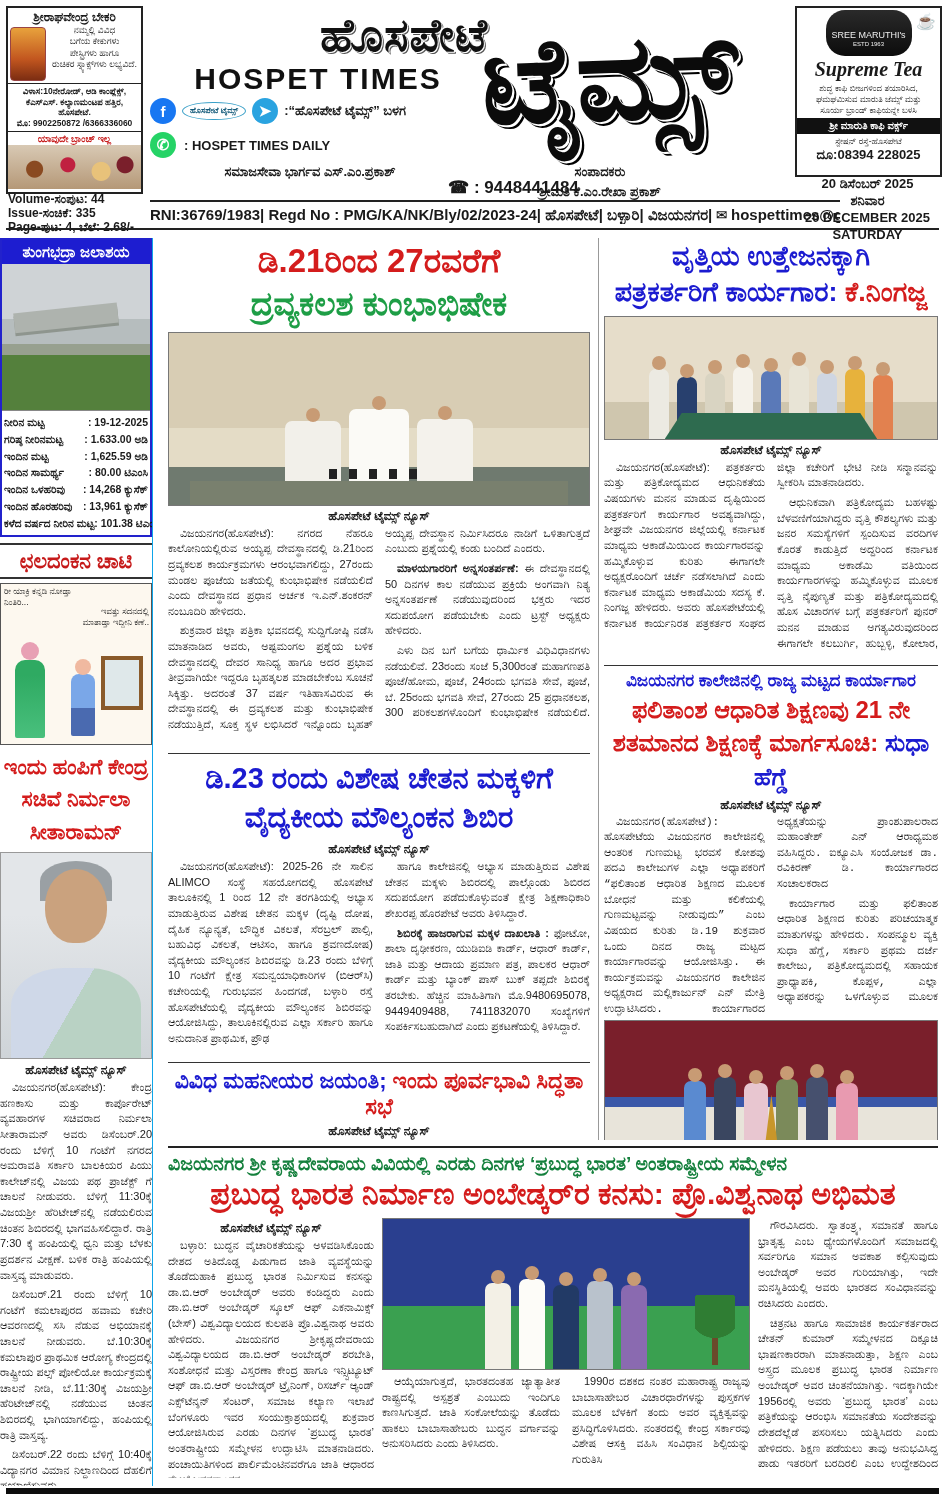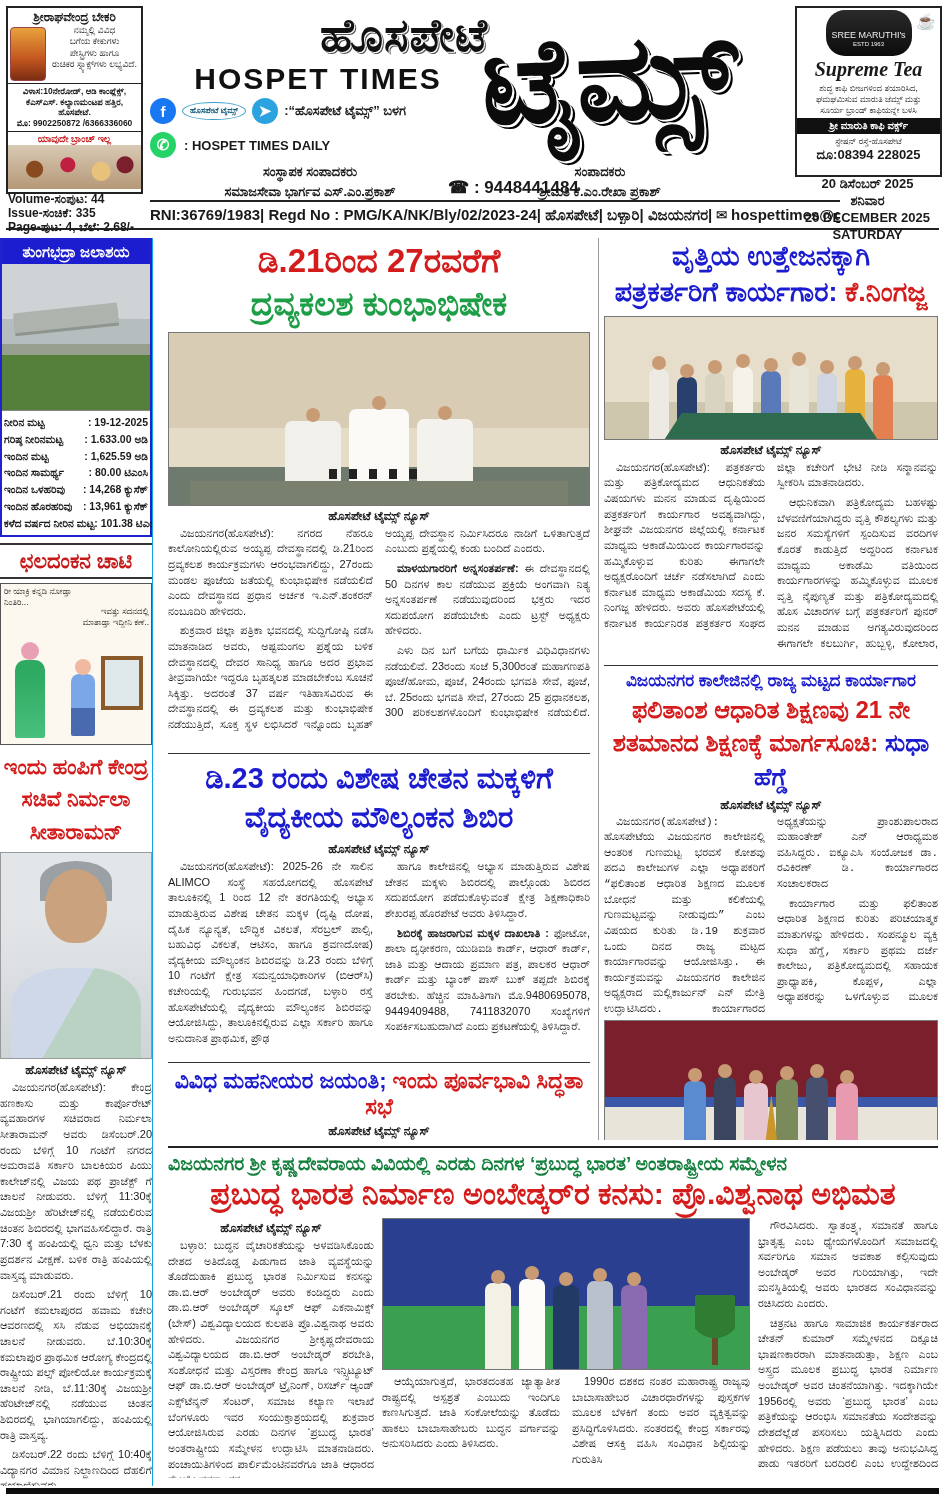--- a/index.html
+++ b/index.html
@@ -181,21 +181,20 @@
     <span class="badge-oval">ಹೊಸಪೇಟೆ ಟೈಮ್ಸ್</span>
     <span class="circ tg">➤</span>
     <span class="soc-txt">:“ಹೊಸಪೇಟೆ ಟೈಮ್ಸ್” ಬಳಗ</span>
   </div>
   <div class="wa-row">
     <span class="circ wa">✆</span>
     <span class="soc-txt">: HOSPET TIMES DAILY</span>
   </div>
 
   <div class="founder">
-    <div>ಸಂಸ್ಥಾಪಕ ಸಂಪಾದಕರು</div>
     <div>ಸಮಾಜಸೇವಾ ಭಾರ್ಗವ ಎಸ್.ಎಂ.ಪ್ರಕಾಶ್</div>
   </div>
   <div class="editor">
     <div>ಸಂಪಾದಕರು</div>
     <div>ಶ್ರೀಮತಿ ಕೆ.ಎಂ.ರೇಖಾ ಪ್ರಕಾಶ್</div>
   </div>
   <div class="phoneline">☎  : 9448441484</div>
 
   <div class="tea">
     <span class="cup">☕</span>

